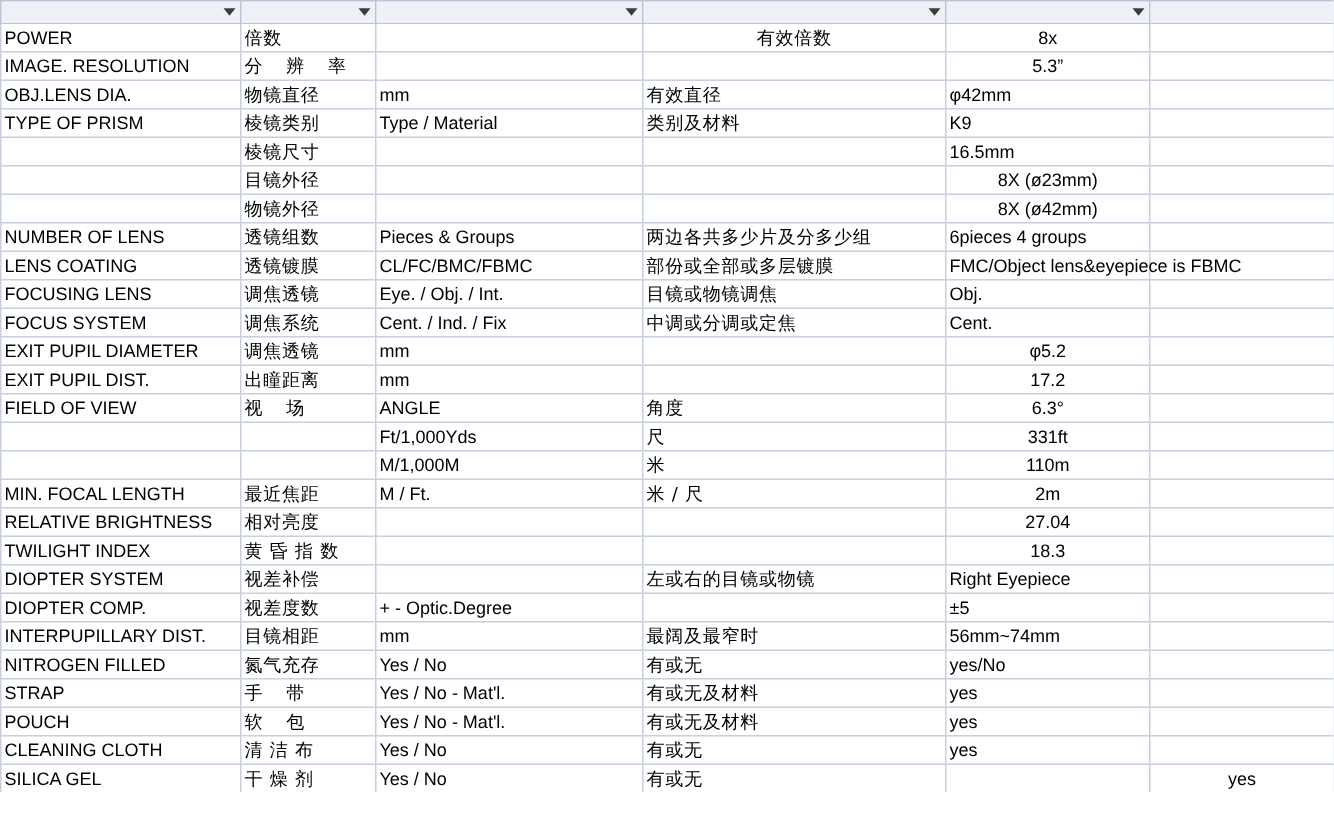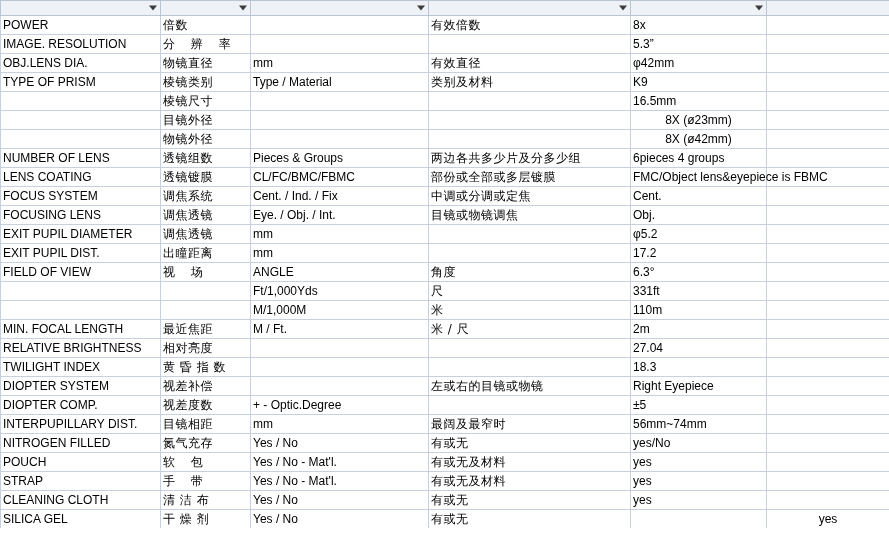--- a/index.html
+++ b/index.html
@@ -54,21 +54,21 @@
     right: 3px;
     top: 50%;
     transform: translateY(-50%);
     width: 0;
     height: 0;
     border-left: 4px solid transparent;
     border-right: 4px solid transparent;
     border-top: 5px solid #3c3c3c;
   }
   .al { text-align: left; }
-  .ac { text-align: left; }
+  .ac { text-align: center; }
   .ar { text-align: center; }
   .cn {
     font-family: "DejaVu Sans", sans-serif;
     font-size: 12px;
     letter-spacing: 0.5px;
   }
   .cn-spread {
     font-family: "DejaVu Sans", sans-serif;
     font-size: 12px;
     letter-spacing: 6px;
@@ -175,36 +175,36 @@
         </tr>
         <tr>
           <td class="al">LENS COATING</td>
           <td class="cn al">透镜镀膜</td>
           <td class="al">CL/FC/BMC/FBMC</td>
           <td class="cn al">部份或全部或多层镀膜</td>
           <td class="al" style="overflow: visible; text-align: center;">FMC/Object lens&amp;eyepiece is FBMC</td>
           <td class="al"></td>
         </tr>
         <tr>
+          <td class="al">FOCUSING LENS</td>
+          <td class="cn al">调焦透镜</td>
+          <td class="al">Eye. / Obj. / Int.</td>
+          <td class="cn al">目镜或物镜调焦</td>
+          <td class="al">Obj.</td>
+          <td class="al"></td>
+        </tr>
+        <tr>
           <td class="al">FOCUS SYSTEM</td>
           <td class="cn al">调焦系统</td>
           <td class="al">Cent. / Ind. / Fix</td>
           <td class="cn al">中调或分调或定焦</td>
           <td class="al">Cent.</td>
           <td class="al"></td>
         </tr>
         <tr>
-          <td class="al">FOCUSING LENS</td>
-          <td class="cn al">调焦透镜</td>
-          <td class="al">Eye. / Obj. / Int.</td>
-          <td class="cn al">目镜或物镜调焦</td>
-          <td class="al">Obj.</td>
-          <td class="al"></td>
-        </tr>
-        <tr>
           <td class="al">EXIT PUPIL DIAMETER</td>
           <td class="cn al">调焦透镜</td>
           <td class="al">mm</td>
           <td class="cn al"></td>
           <td class="ac">φ5.2</td>
           <td class="al"></td>
         </tr>
         <tr>
           <td class="al">EXIT PUPIL DIST.</td>
           <td class="cn al">出瞳距离</td>
@@ -287,36 +287,36 @@
         </tr>
         <tr>
           <td class="al">NITROGEN FILLED</td>
           <td class="cn al">氮气充存</td>
           <td class="al">Yes / No</td>
           <td class="cn al">有或无</td>
           <td class="al">yes/No</td>
           <td class="al"></td>
         </tr>
         <tr>
+          <td class="al">STRAP</td>
+          <td class="cn-spread al">手  带</td>
+          <td class="al">Yes / No - Mat'l.</td>
+          <td class="cn al">有或无及材料</td>
+          <td class="al">yes</td>
+          <td class="al"></td>
+        </tr>
+        <tr>
           <td class="al">POUCH</td>
           <td class="cn-spread al">软  包</td>
           <td class="al">Yes / No - Mat'l.</td>
           <td class="cn al">有或无及材料</td>
           <td class="al">yes</td>
           <td class="al"></td>
         </tr>
         <tr>
-          <td class="al">STRAP</td>
-          <td class="cn-spread al">手  带</td>
-          <td class="al">Yes / No - Mat'l.</td>
-          <td class="cn al">有或无及材料</td>
-          <td class="al">yes</td>
-          <td class="al"></td>
-        </tr>
-        <tr>
           <td class="al">CLEANING CLOTH</td>
           <td class="cn al">清 洁 布</td>
           <td class="al">Yes / No</td>
           <td class="cn al">有或无</td>
           <td class="al">yes</td>
           <td class="al"></td>
         </tr>
         <tr class="last-row">
           <td class="al">SILICA GEL</td>
           <td class="cn al">干 燥 剂</td>

